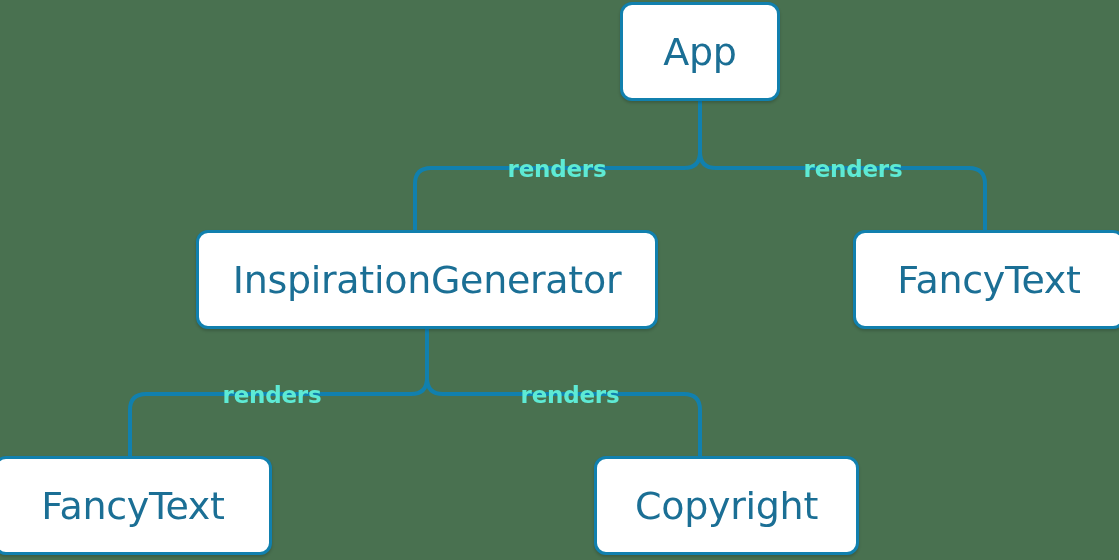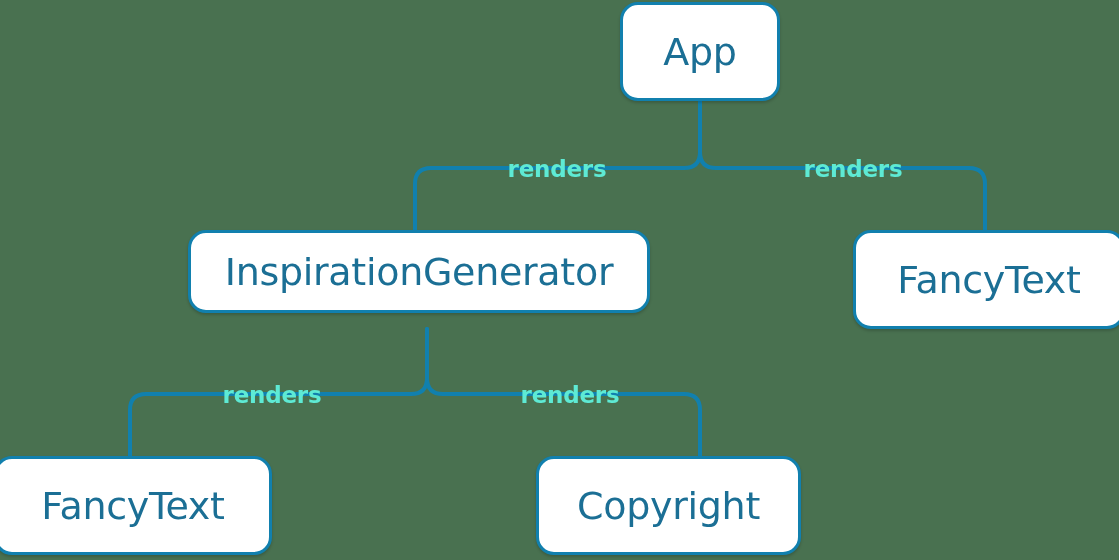--- a/index.html
+++ b/index.html
@@ -28,21 +28,21 @@
     stroke: #1180ae;
     stroke-width: 4;
     stroke-linecap: round;
     stroke-linejoin: round;
   }
   .node {
     position: absolute;
     box-sizing: border-box;
     background: #ffffff;
     border: 3px solid #1180ae;
-    border-radius: 18px;
+    border-radius: 12px;
     display: flex;
     align-items: center;
     justify-content: center;
     box-shadow: 0 2px 3px rgba(0,0,0,0.18);
   }
   .node-label {
     color: #1b6f95;
     font-family: "DejaVu Sans", sans-serif;
     font-size: 38px;
     font-weight: 400;
@@ -71,33 +71,33 @@
     <path class="edge-path" d="M 700 101 L 700 152 Q 700 168 684 168 L 431 168 Q 415 168 415 184 L 415 230"></path>
     <path class="edge-path" d="M 700 101 L 700 152 Q 700 168 716 168 L 969 168 Q 985 168 985 184 L 985 230"></path>
     <path class="edge-path" d="M 427 329 L 427 378 Q 427 394 411 394 L 146 394 Q 130 394 130 410 L 130 456"></path>
     <path class="edge-path" d="M 427 329 L 427 378 Q 427 394 443 394 L 684 394 Q 700 394 700 410 L 700 456"></path>
   </svg>
 
   <div class="node" style="left:620px; top:2px; width:160px; height:99px;">
     <span class="node-label">App</span>
   </div>
 
-  <div class="node" style="left:188px; top:230px; width:462px; height:83px;">
+  <div class="node" style="left:196px; top:230px; width:462px; height:99px;">
     <span class="node-label">InspirationGenerator</span>
   </div>
 
   <div class="node" style="left:853px; top:230px; width:272px; height:99px;">
     <span class="node-label">FancyText</span>
   </div>
 
   <div class="node" style="left:-6px; top:456px; width:278px; height:99px;">
     <span class="node-label">FancyText</span>
   </div>
 
-  <div class="node" style="left:536px; top:456px; width:265px; height:99px;">
+  <div class="node" style="left:594px; top:456px; width:265px; height:99px;">
     <span class="node-label">Copyright</span>
   </div>
 
   <div class="edge-label" style="left:557px; top:169px;">renders</div>
   <div class="edge-label" style="left:853px; top:169px;">renders</div>
   <div class="edge-label" style="left:272px; top:395px;">renders</div>
   <div class="edge-label" style="left:570px; top:395px;">renders</div>
 
 </div>
 

